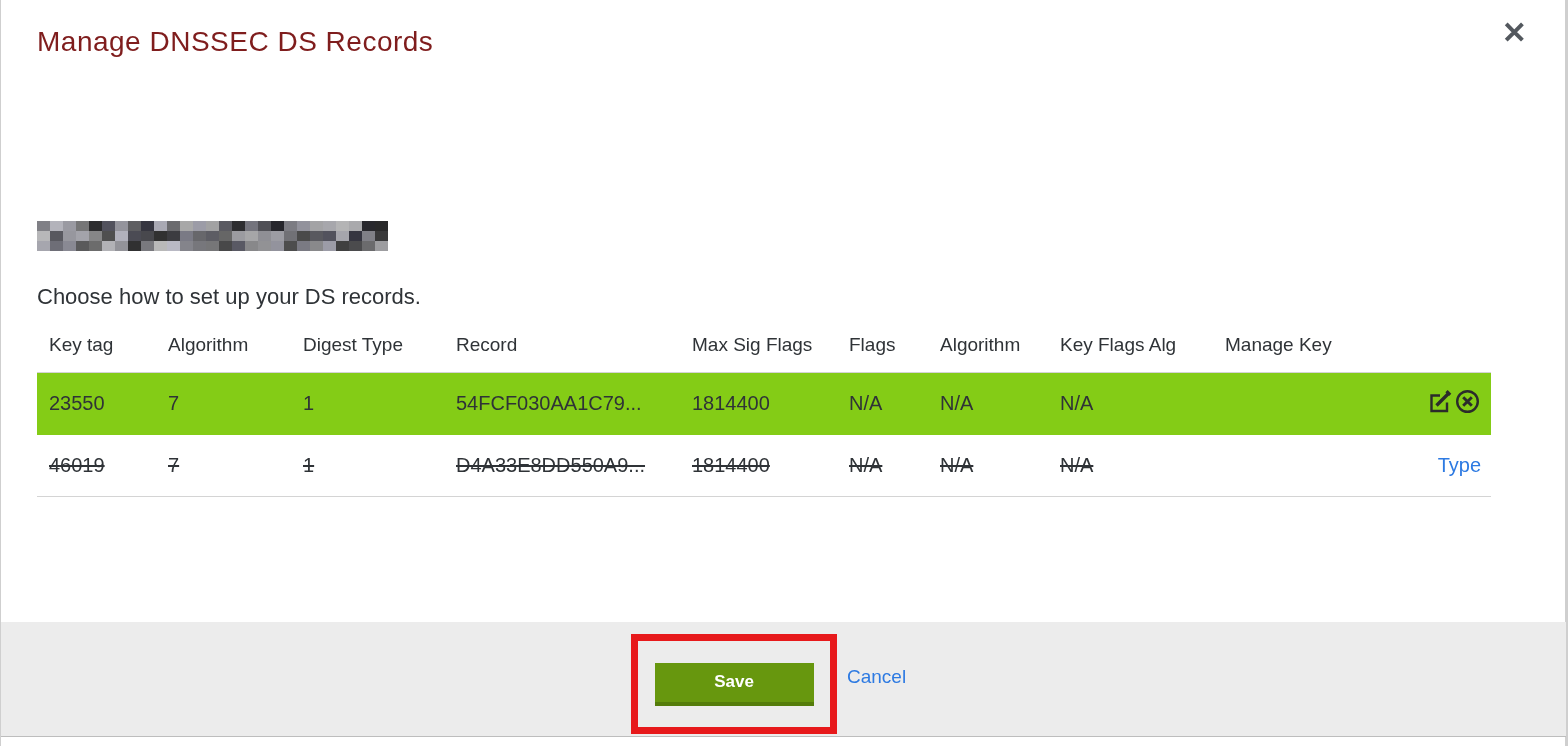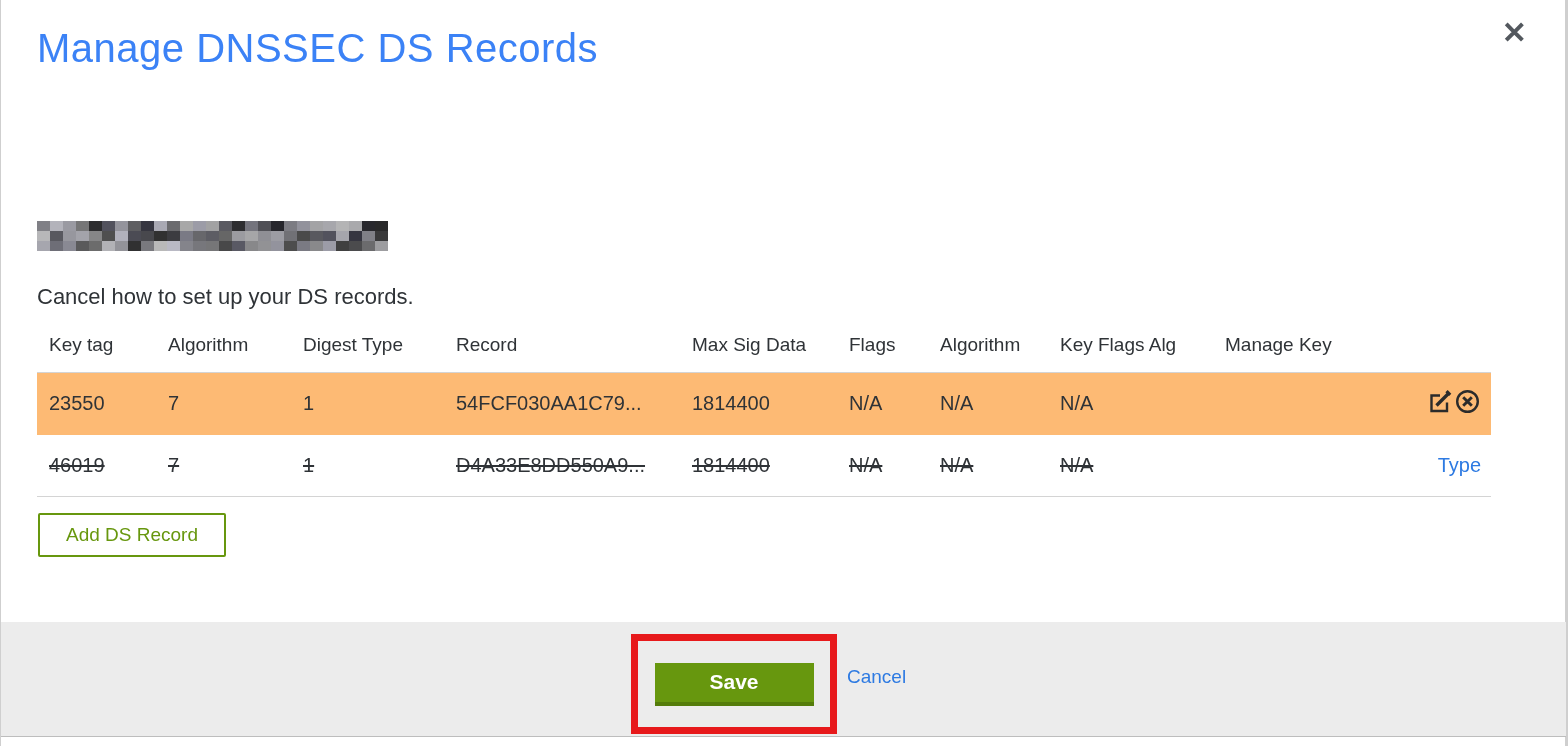--- a/index.html
+++ b/index.html
@@ -15,21 +15,21 @@
     font-family:"Liberation Sans","DejaVu Sans",sans-serif;
     background:#ffffff;color:var(--text-dark);
   }
   .modal{
     position:relative;width:1568px;height:746px;background:#fff;
     border-left:1px solid #cfcfcf;border-right:3px solid #cfcfcf;
   }
   
   .page-title{
     position:absolute;left:36px;top:26px;
-    font-size:40px;font-weight:300;color:#3b82f6;letter-spacing:.5px;
+    font-size:28px;font-weight:300;color:#7f1d1d;letter-spacing:.5px;
   }
   
   .close-btn{
     position:absolute;top:18px;right:38px;
     background:none;border:none;cursor:pointer;
     font-size:30px;font-weight:bold;color:#53585e;line-height:1;
   }
   
   .redacted{
     position:absolute;left:36px;top:221px;
@@ -48,21 +48,21 @@
   }
   .ds-table th{
     text-align:left;font-weight:400;font-size:19px;color:#2f3337;
     padding:6px 0 16px 12px;white-space:nowrap;
   }
   .ds-table td{
     font-size:20px;color:#2f3337;padding:0 0 0 12px;white-space:nowrap;
     overflow:hidden;
   }
   .ds-table tbody tr{height:62px;}
-  tr.row-active{background:#fdba74;border-top:1px solid #d4d4d4;}
+  tr.row-active{background:#84cc16;border-top:1px solid #d4d4d4;}
   tr.row-last{border-bottom:1px solid #d4d4d4;}
   tr.struck td:not(.actions){text-decoration:line-through;}
   td.actions{text-align:right;padding-right:10px;}
   .icon-group{display:inline-flex;align-items:center;gap:1px;}
   .icon-btn{background:none;border:none;cursor:pointer;padding:0;line-height:0;}
   .undo-link,.cancel-link{
     color:var(--link-blue);text-decoration:none;cursor:pointer;font-size:20px;
   }
   
   .add-btn{
@@ -79,21 +79,21 @@
   }
   .annotation-box{
     position:absolute;left:630px;top:12px;width:206px;height:100px;
     border:7px solid var(--annotation-red);
     display:flex;align-items:center;justify-content:center;
   }
   .save-btn{
     width:159px;height:43px;
     background:var(--primary-green);
     border:none;border-bottom:4px solid var(--dark-green);
-    color:#fff;font-size:21px;font-weight:bold;cursor:pointer;
+    color:#fff;font-size:17px;font-weight:bold;cursor:pointer;
     font-family:"Liberation Sans","DejaVu Sans",sans-serif;
   }
   .cancel-link{
     position:absolute;left:846px;top:44px;font-size:19px;
   }
   svg.act{stroke:#2b2b2b;fill:none;stroke-width:2.4;}
 </style>
 </head>
 <body>
 
@@ -180,42 +180,42 @@
       <i style="background: rgb(77, 77, 77);"></i>
       <i style="background: rgb(122, 122, 131);"></i>
       <i style="background: rgb(137, 137, 139);"></i>
       <i style="background: rgb(156, 156, 167);"></i>
       <i style="background: rgb(64, 64, 64);"></i>
       <i style="background: rgb(75, 75, 77);"></i>
       <i style="background: rgb(107, 107, 109);"></i>
       <i style="background: rgb(157, 157, 160);"></i>
     </div>
 
-  <p class="instruction">Cancel how to set up your DS records.</p>
+  <p class="instruction">Choose how to set up your DS records.</p>
 
   <table class="ds-table">
     <colgroup>
       <col style="width:119px">
         <col style="width:135px">
         <col style="width:153px">
       <col style="width:236px">
         <col style="width:157px">
         <col style="width:91px">
       <col style="width:120px">
         <col style="width:165px">
         <col style="width:160px">
       <col style="width:118px">
     </colgroup>
     <thead>
       <tr>
         <th>Key tag</th>
         <th>Algorithm</th>
         <th>Digest Type</th>
         <th>Record</th>
-        <th>Max Sig Data</th>
+        <th>Max Sig Flags</th>
         <th>Flags</th>
         <th>Algorithm</th>
         <th>Key Flags Alg</th>
         <th>Manage Key</th>
         <th></th>
       </tr>
     </thead>
     <tbody>
       <tr class="row-active">
         <td>23550</td>
@@ -255,21 +255,20 @@
         <td>N/A</td>
         <td>N/A</td>
         <td></td>
         <td class="actions">
           <a class="undo-link">Type</a>
         </td>
       </tr>
     </tbody>
   </table>
 
-  <button class="add-btn">Add DS Record</button>
 
   <div class="footer">
     <div class="annotation-box">
       <button class="save-btn">Save</button>
     </div>
     <a class="cancel-link">Cancel</a>
   </div>
 
 </div>
 

